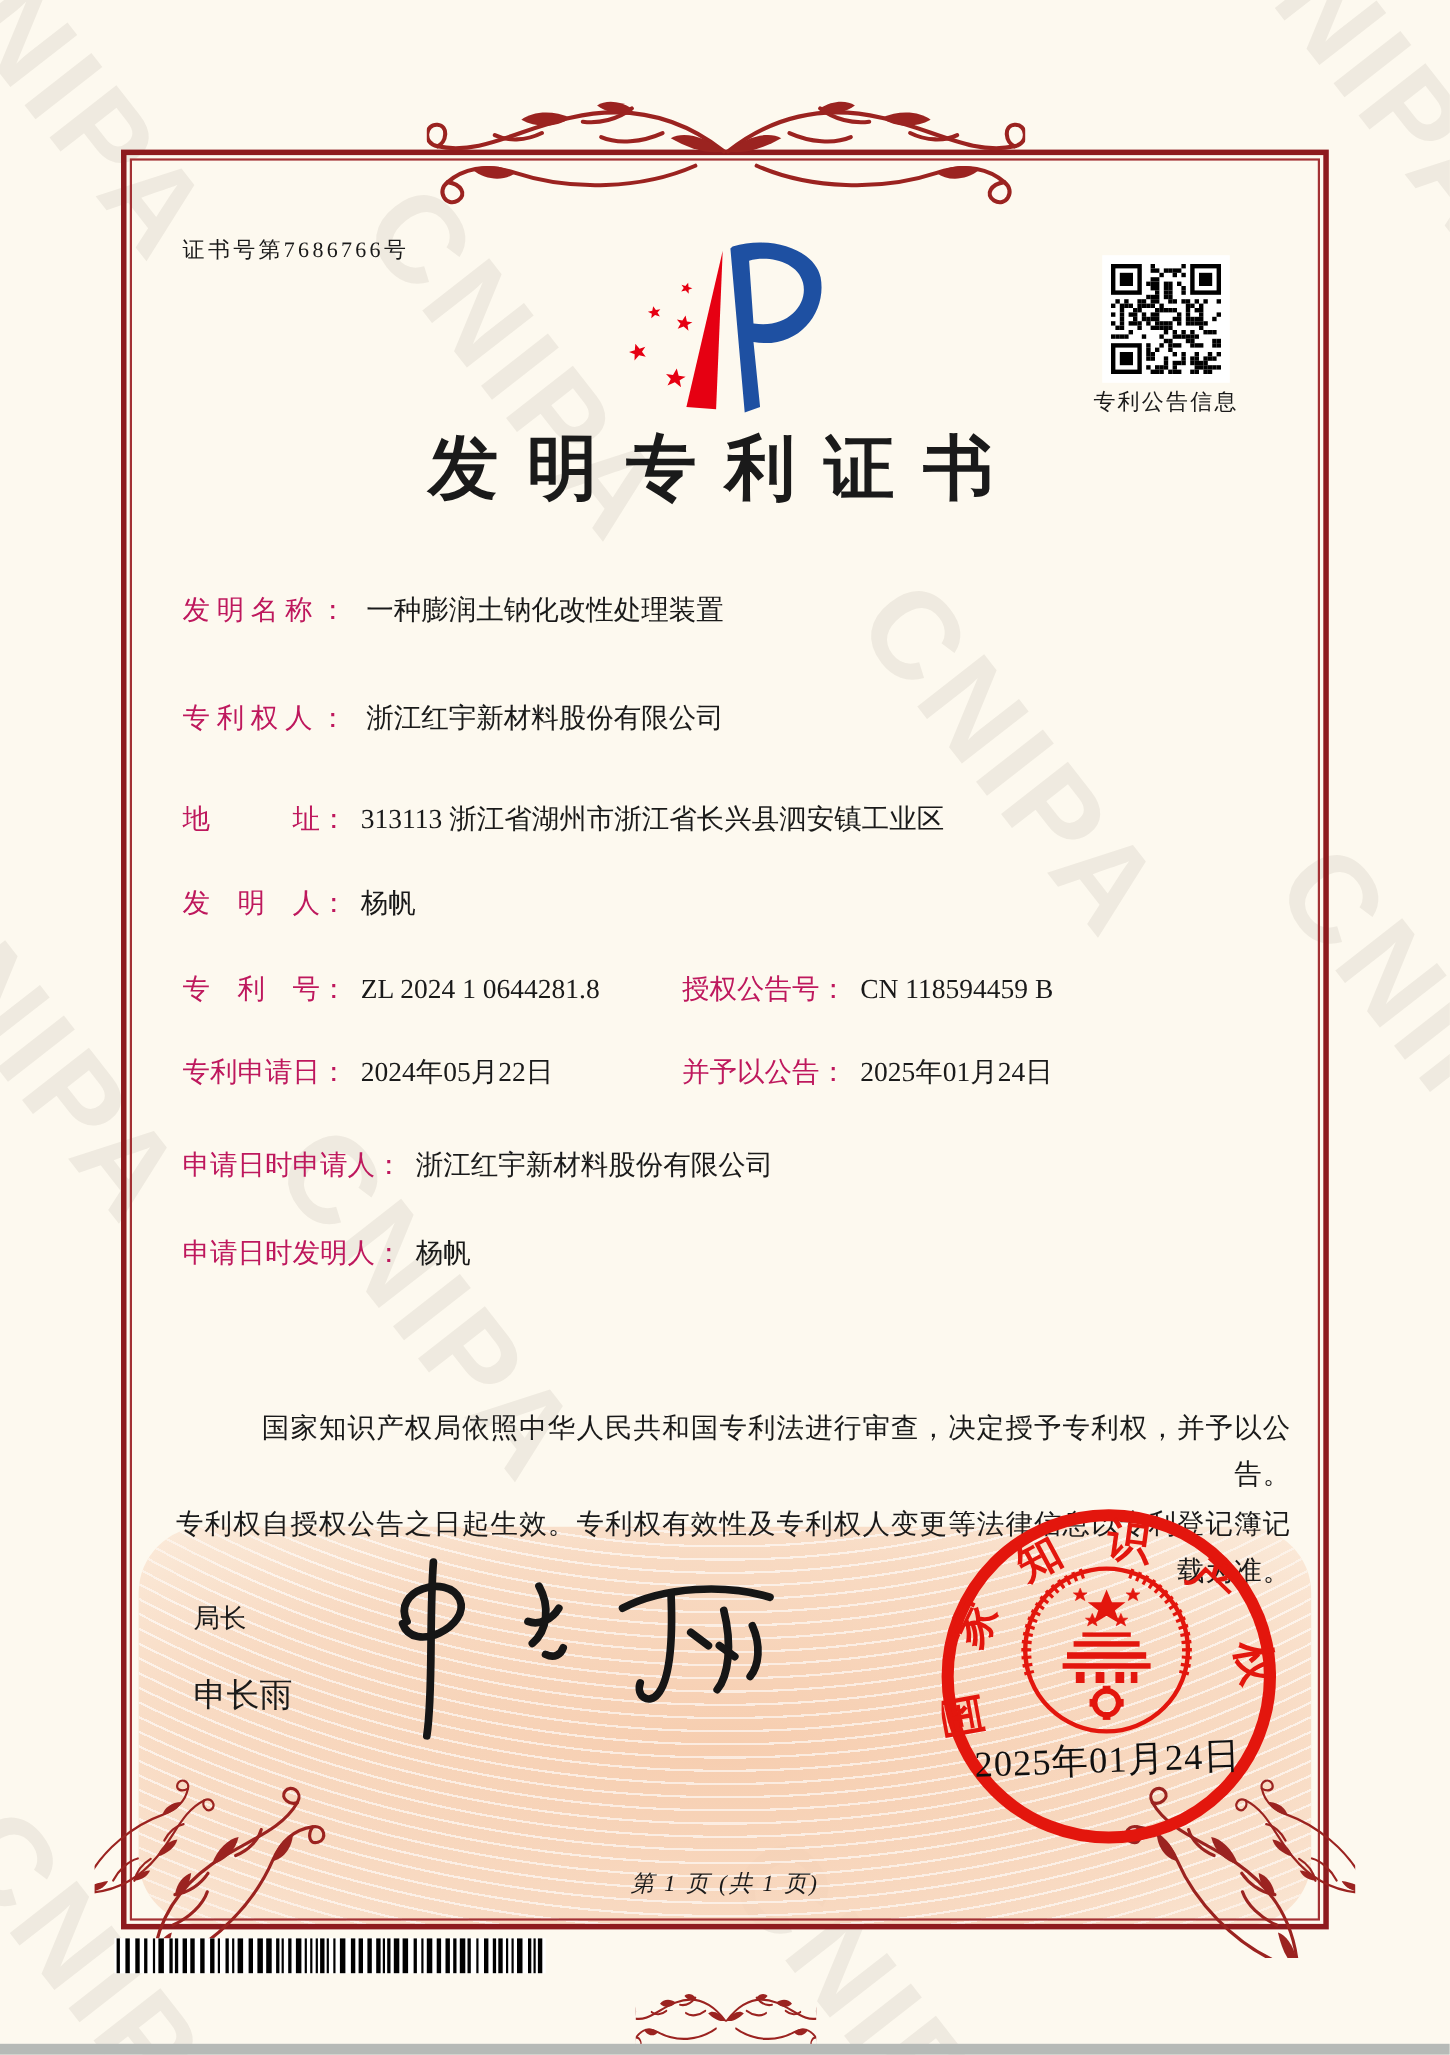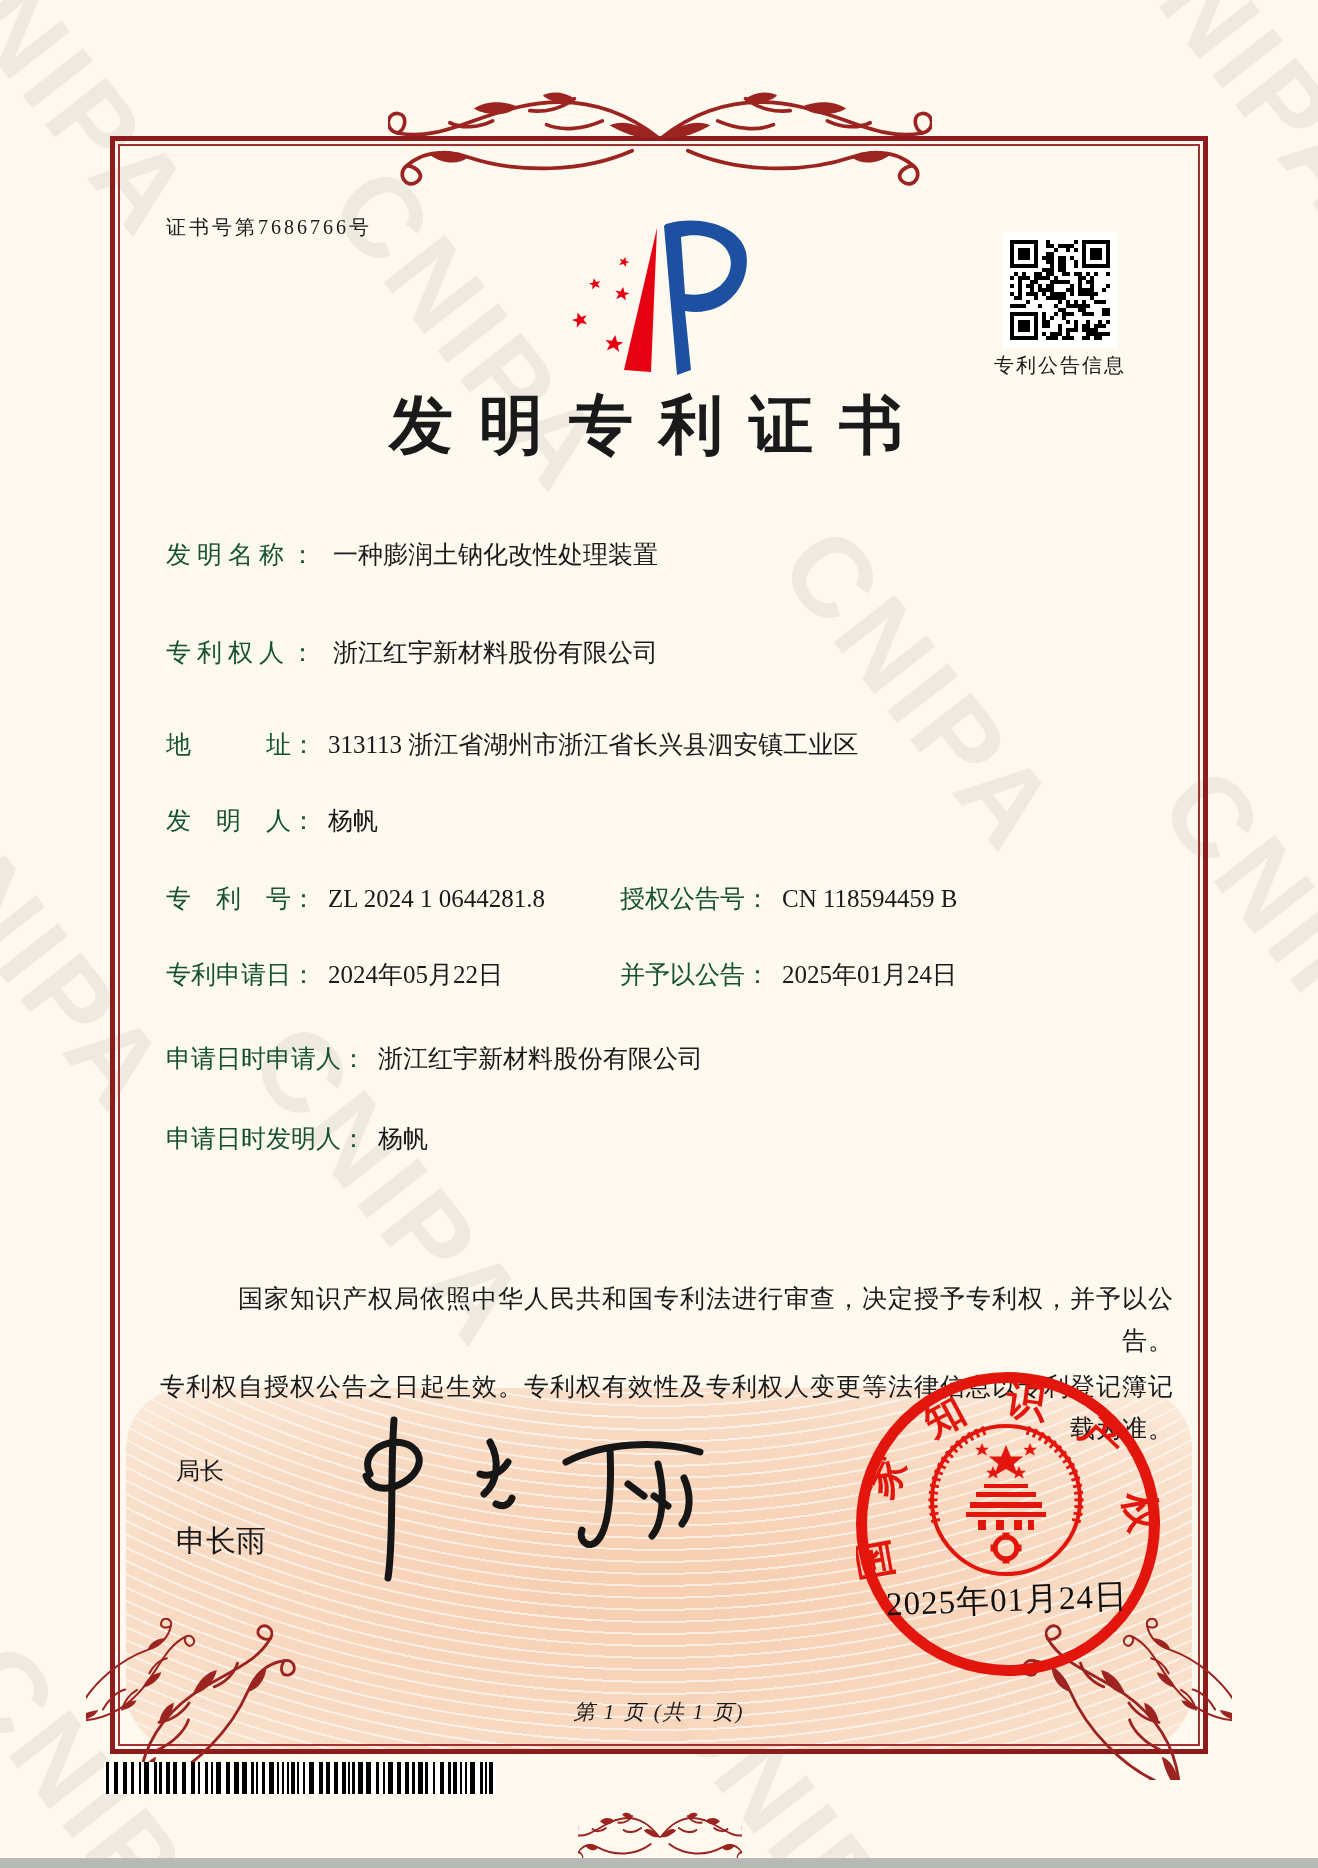--- a/index.html
+++ b/index.html
@@ -54,21 +54,21 @@
     left:968px;top:352px;width:184px;text-align:center;font-size:20px;
     letter-spacing:2px;z-index:5;
   }
   .title{
     left:0;top:382px;width:1318px;text-align:center;
     font-size:64px;font-weight:700;letter-spacing:26px;
     box-sizing:border-box;z-index:5;
   }
   
   .row{position:absolute;font-size:25px;z-index:5;white-space:nowrap;}
-  .row .lbl{color:#14532d;}
+  .row .lbl{color:#be185d;}
   .ls6{letter-spacing:6px;}
   .row .val{margin-left:12px;}
   
   .statement{left:146px;top:1278px;width:1028px;font-size:25px;z-index:5;text-align:right;}
   .statement .line1{padding-left:66px;letter-spacing:1px;line-height:42px;}
   .statement .line2{letter-spacing:1px;line-height:42px;margin-top:4px;}
   
   .sig-title{left:176px;top:1455px;font-size:24px;z-index:6;
     font-family:Liberation Sans, sans-serif;}
   .sig-name{left:176px;top:1521px;font-size:30px;z-index:6;

